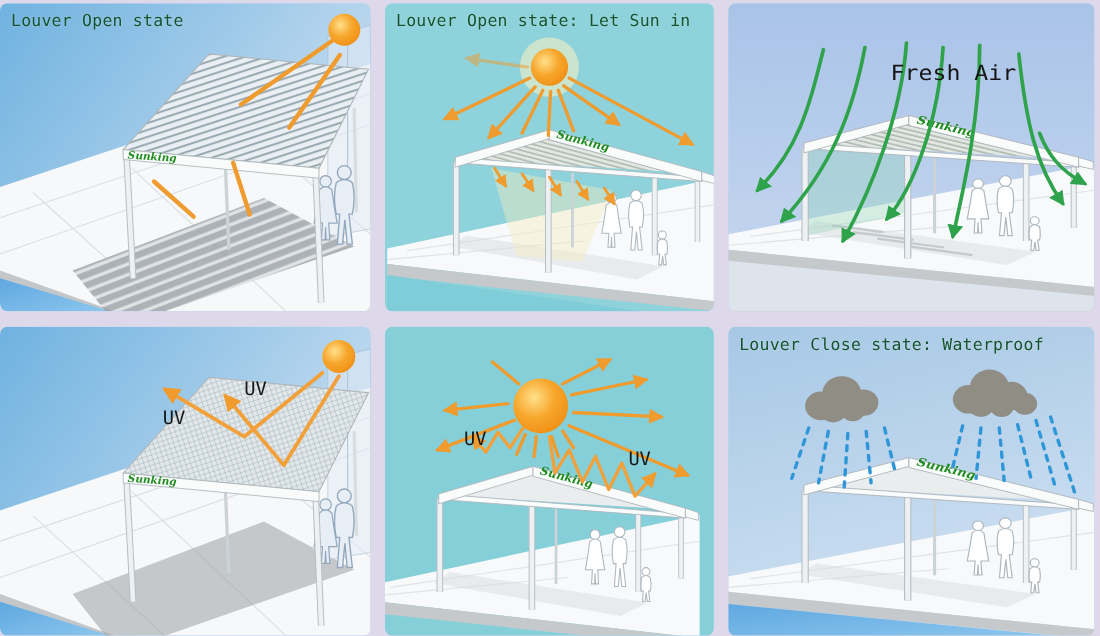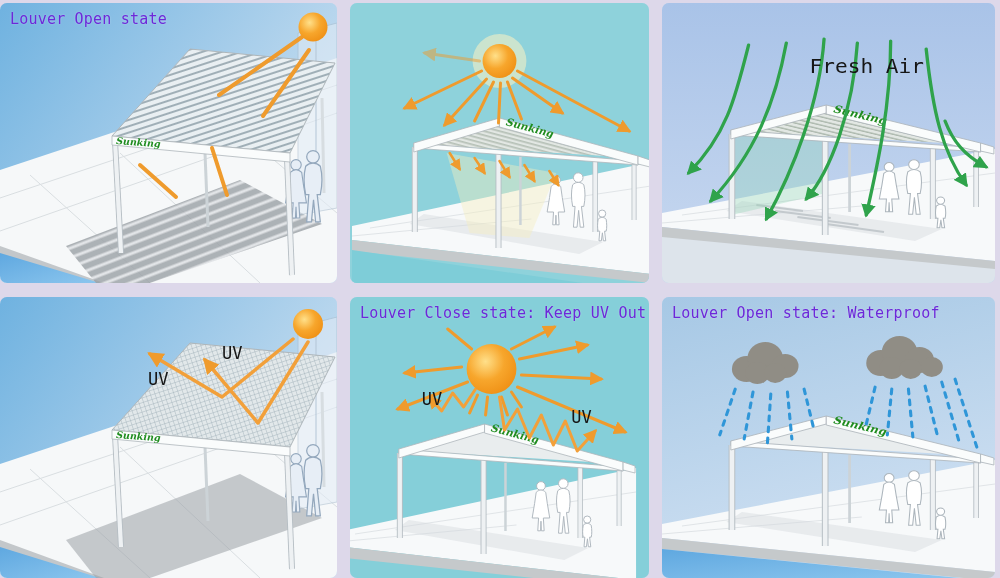--- a/index.html
+++ b/index.html
@@ -14,21 +14,21 @@
     background:#ddd8ea;
     font-family:"DejaVu Sans Mono","Liberation Mono",monospace;
   }
   figure.panel{
     margin:0;position:relative;overflow:hidden;border-radius:7px;
     background:#bcd6ec;
   }
   figure.panel svg.scene{display:block;width:100%;height:100%;}
   .panel-title{
     position:absolute;top:7px;left:10px;
-    font-size:15px;font-weight:500;color:#6d28d9;
+    font-size:15px;font-weight:500;color:#14532d;
     letter-spacing:0.2px;white-space:nowrap;
     text-shadow:0 0 2px rgba(255,255,255,.35);
   }
   text.brand{font-family:"DejaVu Serif","Liberation Serif",serif;font-weight:bold;font-style:italic;fill:#1f8c1f;}
   text.uv, text.fresh{font-family:"DejaVu Sans Mono","Liberation Mono",monospace;fill:#161616;}
 </style>
 </head>
 <body>
 
 <svg width="0" height="0" style="position:absolute" aria-hidden="true">
@@ -194,20 +194,21 @@
       </g>
       <g stroke="#ef9b2d" stroke-width="2.5" stroke-linecap="round">
         <line x1="100" y1="150" x2="110" y2="166" marker-end="url(#mO)"></line>
         <line x1="125" y1="155" x2="135" y2="170" marker-end="url(#mO)"></line>
         <line x1="150" y1="158" x2="160" y2="174" marker-end="url(#mO)"></line>
         <line x1="175" y1="162" x2="185" y2="178" marker-end="url(#mO)"></line>
         <line x1="200" y1="168" x2="209" y2="182" marker-end="url(#mO)"></line>
       </g>
       <circle cx="150" cy="58" r="17" fill="url(#gSun)"></circle>
     </svg>
+    <figcaption class="panel-title">Louver Open state: Let Sun in</figcaption>
   </figure>
 
   <figure class="panel">
     <svg class="scene" viewBox="0 0 300 280" preserveAspectRatio="none">
       <rect x="0" y="0" width="300" height="280" fill="url(#gSky3)"></rect>
       <g>
         <use href="#deckF"></use>
         <polygon points="0,234 300,266 300,280 0,280" fill="#dde4eb"></polygon>
         <g stroke="#c3c9cd" stroke-width="2">
           <line x1="85" y1="202" x2="127" y2="208"></line>
@@ -299,21 +300,20 @@
         <line x1="162" y1="95" x2="172" y2="110"></line>
       </g>
       <g stroke="#f2a03a" stroke-width="3" fill="none" stroke-linejoin="round" stroke-linecap="round">
         <polyline points="126,92 114,110 103,96 92,114 80,100" marker-end="url(#mO)"></polyline>
         <polyline points="150,100 155,133 168,112 180,141 192,118 204,148 216,124 228,154 246,134" marker-end="url(#mO)"></polyline>
       </g>
       <text class="uv" x="72" y="108" font-size="17">UV</text>
       <text class="uv" x="222" y="126" font-size="17">UV</text>
       <circle cx="142" cy="72" r="25" fill="url(#gSun)"></circle>
     </svg>
-    <figcaption class="panel-title">Louver Close state: Keep UV Out</figcaption>
   </figure>
 
   <figure class="panel">
     <svg class="scene" viewBox="0 0 300 281" preserveAspectRatio="none">
       <rect x="0" y="0" width="300" height="281" fill="url(#gSky6)"></rect>
       <g transform="translate(0,17)">
         <use href="#deckF"></use>
         <polygon points="62,128 148,103 287,142" fill="#e9edee"></polygon>
         <use href="#frameF"></use>
         <text class="brand" transform="translate(154,109) rotate(15)" font-size="10.5">Sunking</text>
@@ -342,16 +342,16 @@
       </g>
       <g fill="#908d85">
         <circle cx="197" cy="66" r="13"></circle>
           <circle cx="214" cy="55" r="16"></circle>
           <circle cx="232" cy="63" r="13"></circle>
           <circle cx="243" cy="70" r="10"></circle>
           <circle cx="207" cy="71" r="11"></circle>
           <circle cx="224" cy="72" r="10"></circle>
       </g>
     </svg>
-    <figcaption class="panel-title">Louver Open state: Waterproof</figcaption>
+    <figcaption class="panel-title">Louver Close state: Waterproof</figcaption>
   </figure>
 
 </div>
 
 </body></html>

